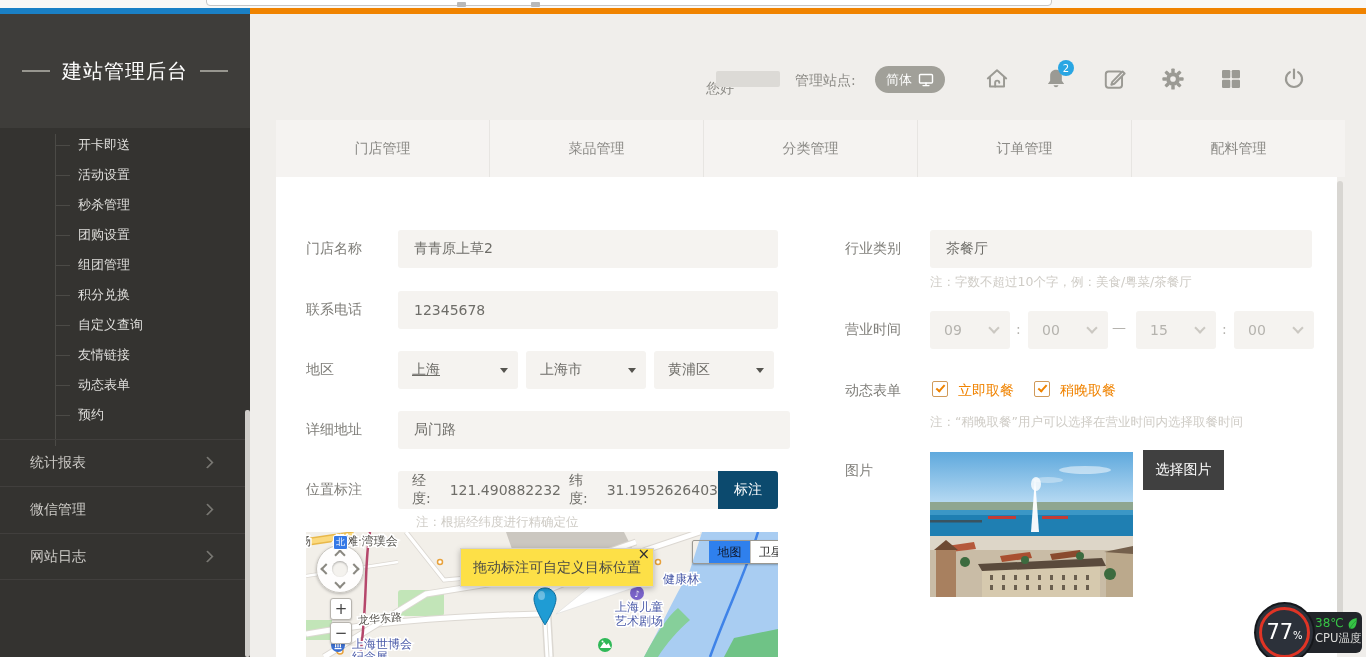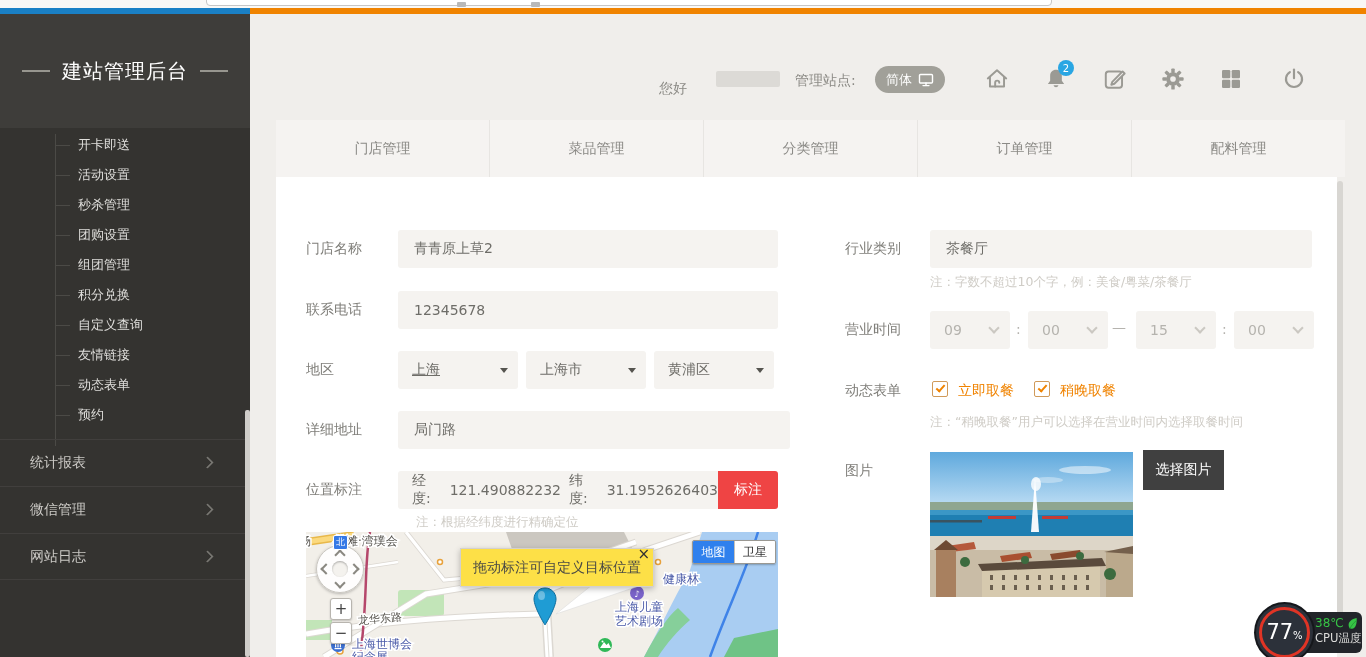--- a/index.html
+++ b/index.html
@@ -46,41 +46,41 @@
   .panel-scroll { position:absolute; left:1087px; top:167px; width:6px; height:472px; background:#d8d6d2; border-radius:3px; cursor:pointer; }
 
   .lbl { position:absolute; font-size:14px; color:#7f7e79; }
   .field { position:absolute; height:38px; background:#f5f3f0; border-radius:3px; color:#6e6d68; font-size:14px; display:flex; align-items:center; padding:0 16px; }
   .note { position:absolute; font-size:12.5px; color:#cfccc6; }
   .sel { position:absolute; height:38px; background:#f5f3f0; border-radius:3px; color:#6e6d68; font-size:14px; display:flex; align-items:center; justify-content:space-between; padding:0 10px 0 14px; cursor:pointer; }
   .tri { width:0; height:0; border-left:4px solid transparent; border-right:4px solid transparent; border-top:5px solid #55544f; }
   .sel2 { position:absolute; height:38px; width:80px; background:#f5f3f0; border-radius:3px; color:#b5b3ae; font-size:14px; display:flex; align-items:center; justify-content:space-between; padding:0 12px 0 14px; cursor:pointer; }
   .chev { width:8px; height:8px; border-right:2px solid #cbc8c2; border-bottom:2px solid #cbc8c2; transform:rotate(45deg); margin-top:-4px; }
   .hsep { position:absolute; font-size:14px; color:#b5b3ae; }
-  .btn-mark { position:absolute; left:442px; top:294px; width:60px; height:38px; background:#ef4444; color:#fff; font-size:14px; border:none; border-radius:0 3px 3px 0; display:flex; align-items:center; justify-content:center; cursor:pointer; }
+  .btn-mark { position:absolute; left:442px; top:294px; width:60px; height:38px; background:#0c4a6e; color:#fff; font-size:14px; border:none; border-radius:0 3px 3px 0; display:flex; align-items:center; justify-content:center; cursor:pointer; }
   .cb { position:absolute; width:16px; height:16px; background:#fff; border:1px solid #d09a5a; border-radius:2px; display:flex; align-items:center; justify-content:center; cursor:pointer; }
   .check { width:9px; height:5px; border-left:2px solid #f08300; border-bottom:2px solid #f08300; transform:rotate(-48deg); margin-top:-3px; }
   .cb-lbl { position:absolute; font-size:14px; color:#f08300; cursor:pointer; }
   .btn-choose { position:absolute; left:867px; top:273px; width:81px; height:40px; background:#404040; color:#fff; font-size:14px; border:none; border-radius:0; display:flex; align-items:center; justify-content:center; cursor:pointer; }
   .photo { position:absolute; left:654px; top:275px; width:203px; height:145px; overflow:hidden; }
 
   
   .map { position:absolute; left:30px; top:355px; width:472px; height:125px; overflow:hidden; background:#f2efe9; cursor:grab; }
   .map svg.base { position:absolute; left:0; top:0; }
   .pan { position:absolute; left:10px; top:13px; width:48px; height:48px; border-radius:50%; background:rgba(255,255,255,.88); border:1px solid #c9c6c0; box-shadow:0 1px 3px rgba(0,0,0,.25); cursor:pointer; }
   .pan .dot { position:absolute; left:15px; top:15px; width:16px; height:16px; border-radius:50%; background:#f4f2ee; box-shadow:inset 0 1px 2px rgba(0,0,0,.3); }
   .pan .a { position:absolute; width:8px; height:8px; border-top:2px solid #8a8881; border-left:2px solid #8a8881; }
   .pan .au { left:19px; top:5px; transform:rotate(45deg); }
   .pan .ad { left:19px; top:33px; transform:rotate(225deg); }
   .pan .al { left:5px; top:19px; transform:rotate(-45deg); }
   .pan .ar { left:33px; top:19px; transform:rotate(135deg); }
   .north { position:absolute; left:27px; top:3px; width:15px; height:15px; background:#3579e6; border:1px solid #fff; border-radius:2px; color:#fff; font-size:9px; display:flex; align-items:center; justify-content:center; z-index:2; }
   .zbtn { position:absolute; left:24px; width:22px; height:22px; background:#fff; border:1px solid #b8b5af; border-radius:3px; box-shadow:0 1px 2px rgba(0,0,0,.2); font-size:15px; color:#444; display:flex; align-items:center; justify-content:center; cursor:pointer; }
   .maptype { position:absolute; left:386px; top:8px; display:flex; border:1px solid #9a9892; border-radius:2px; overflow:hidden; box-shadow:0 1px 2px rgba(0,0,0,.25); }
-  .mt-map { width:41px; height:22px; background:#2f80ed; color:#ffffff; font-size:12px; display:flex; align-items:center; justify-content:center; cursor:pointer; }
+  .mt-map { width:41px; height:22px; background:#2f80ed; color:#0f172a; font-size:12px; display:flex; align-items:center; justify-content:center; cursor:pointer;margin-left:16px; }
   .mt-sat { width:41px; height:22px; background:#fff; color:#333; font-size:12px; display:flex; align-items:center; justify-content:center; border-left:1px solid #c4c1bb; cursor:pointer; }
   .tooltip { position:absolute; left:154px; top:16px; width:194px; height:39px; background:#fde047; border:1px solid #d4d1cc; box-shadow:0 2px 6px rgba(0,0,0,.25); font-size:14px; color:#4a4a45; display:flex; align-items:center; justify-content:center; z-index:3; }
   .tooltip .close { position:absolute; right:3px; top:-2px; font-size:15px; color:#333; cursor:pointer; line-height:1; }
   .pin { position:absolute; left:226px; top:55px; z-index:2; }
 
   
   .cpu-box { left:1293px; top:612px; width:69px; height:41px; background:#22252a; border-radius:6px; padding:4px 0 0 22px; z-index:5; }
   .cpu-temp { display:flex; align-items:center; gap:3px; font-size:12px; color:#37c446; }
   .cpu-lbl { font-size:11.5px; color:#dcdcda; margin-top:1px; }
   .cpu-circle { left:1256px; top:604px; width:57px; height:57px; border-radius:50%; background:#2c313a; box-shadow:0 0 0 2px #15171b; z-index:6; display:flex; align-items:baseline; justify-content:center; padding-top:16px; }
@@ -150,21 +150,21 @@
     <div class="sec-item">
         <span>网站日志</span>
         <span class="sec-chev"></span>
       </div>
   </div>
   <div class="sb-scroll"></div>
 </div>
 
 <div class="abs main">
 
-  <span class="hdr-txt" style="left:409px; top:58px;margin-top:8px;">您好</span>
+  <span class="hdr-txt" style="left:456px; top:58px;margin-top:8px;">您好</span>
   <span class="redacted"></span>
   <span class="hdr-txt" style="left:545px; top:58px;">管理站点:</span>
   <div class="pill">
     <span>简体</span>
     <svg width="16" height="14" viewBox="0 0 16 14" fill="none" stroke="#fff" stroke-width="1.4">
         <rect x="1.5" y="1.5" width="13" height="8.5" rx="1"></rect>
         <path d="M8 10v2.2M5 12.6h6" stroke-linecap="round"></path>
       </svg>
   </div>
 

